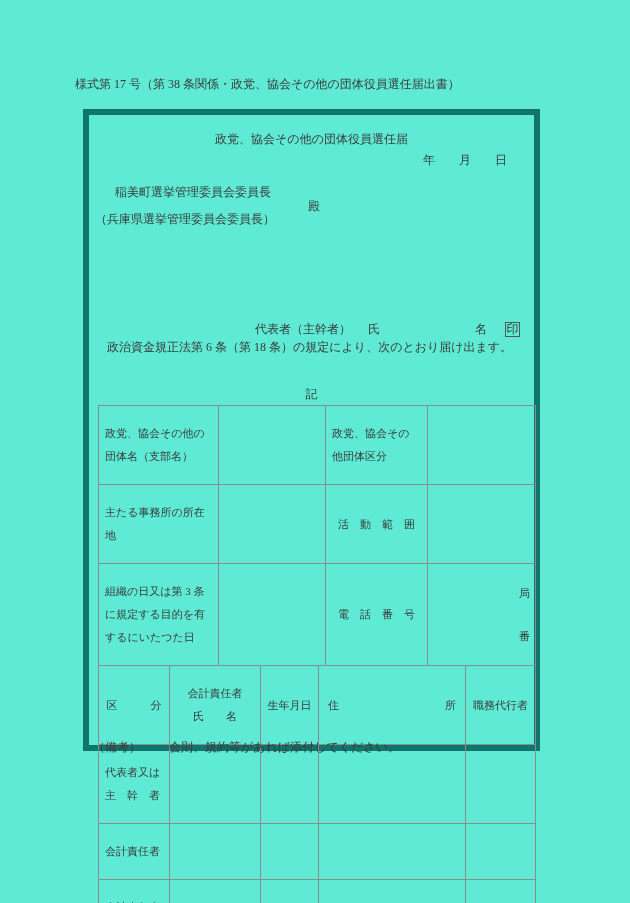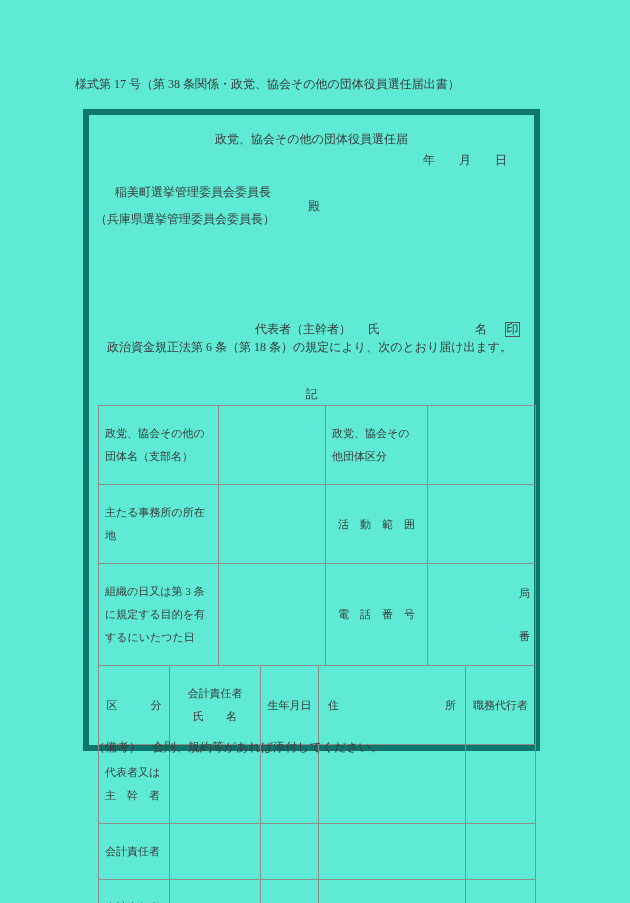--- a/index.html
+++ b/index.html
@@ -29,21 +29,21 @@
   .lower{margin-top:-1px;}
   td{border:1px solid #8c8c8c;padding:0;vertical-align:middle;box-sizing:border-box;}
   .lbl{padding:16px 6px;line-height:23px;white-space:pre-line;margin-top:40px;}
   .c{text-align:center;}
   .r50>td{height:50px;} .r48>td{height:48px;} .r70>td{height:70px;}
   .r44>td{height:44px;} .r24>td{height:24px;} .r46>td{height:46px;}
   .kb{display:flex;flex-direction:column;justify-content:space-between;align-items:flex-end;
       height:64px;padding:3px 5px;box-sizing:border-box;}
   .jyusho{display:flex;justify-content:space-between;padding:0 9px;}
   .remarks{left:4px;top:624px;}
-  .remarks .rtext{margin-left:11px;}
+  .remarks .rtext{margin-left:28px;}
 </style>
 </head>
 <body>
 
 <div class="page">
 
   <div class="abs fs12 form-number">様式第 17 号（第 38 条関係・政党、協会その他の団体役員選任届出書）</div>
 
   <div class="abs outer-box">
 

